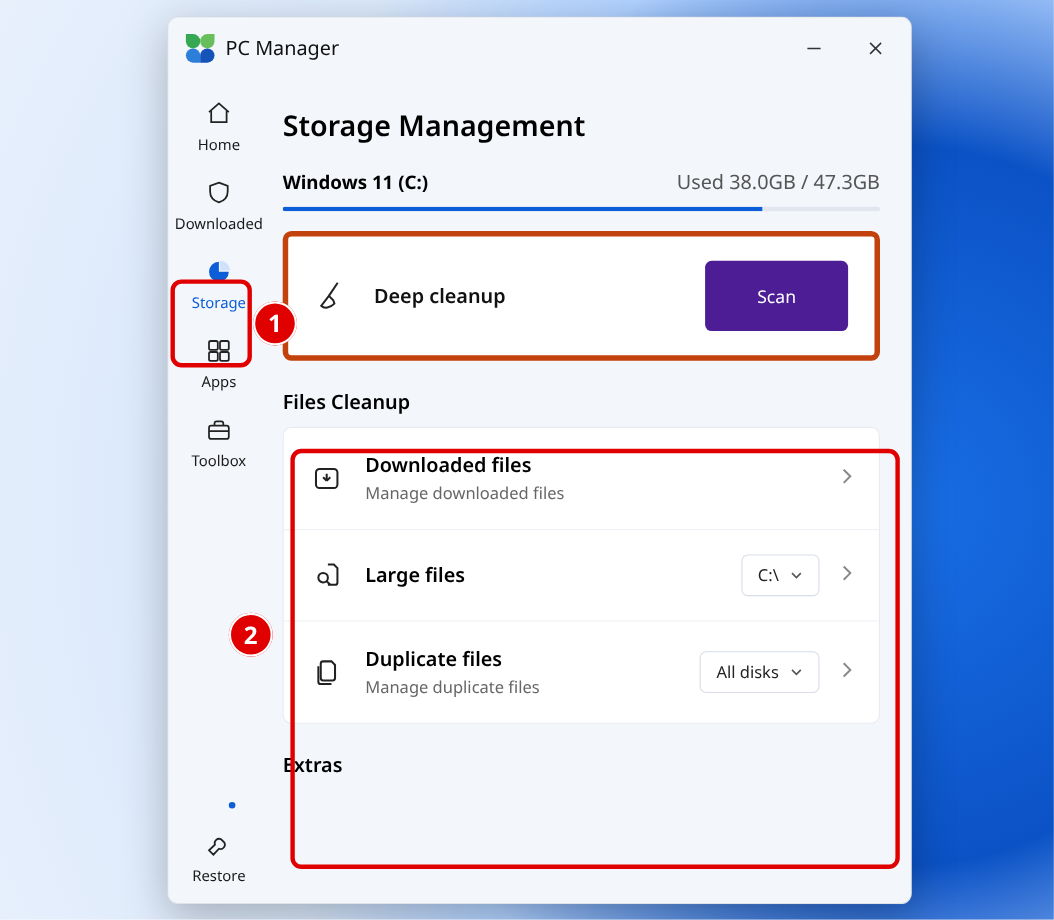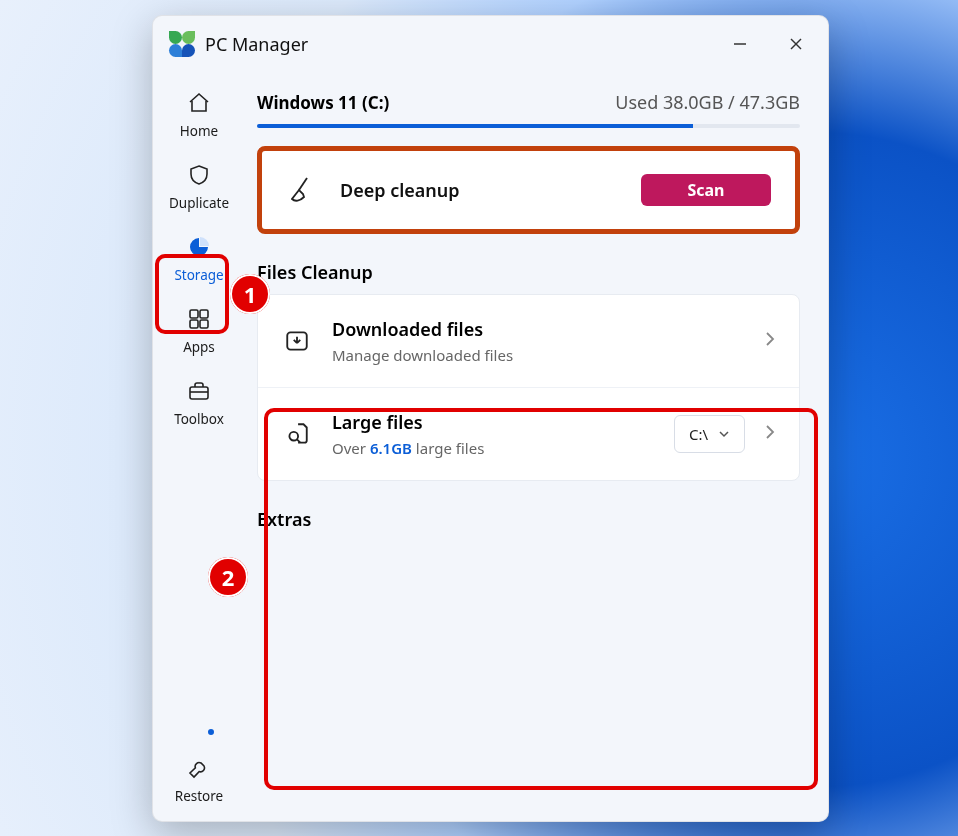--- a/index.html
+++ b/index.html
@@ -80,22 +80,22 @@
   .card {
     background:#fff; border:5px solid #c2410c; border-radius:8px;
     margin: 18px 6px 0 6px; padding: 22px 24px;
     display:flex; align-items:center; gap: 20px;
   }
   .card .cico { width:34px; height:34px; display:flex; align-items:center; justify-content:center; }
   .card .ctext { flex:1; }
   .card .ctext .ct { font-size:18px; font-weight:600; color:#111;}
   .card .ctext .cs { font-size:15px; color:#666; margin-top:4px;}
   .scan-btn {
-    width: 130px; height: 32px; border:none; border-radius:6px;
-    background:#be185d; color:#fff; font-size:16px; font-weight:700; cursor:pointer;
+    width: 130px; height: 64px; border:none; border-radius:6px;
+    background:#4c1d95; color:#fff; font-size:16px; font-weight:400; cursor:pointer;
   }
 
   .section-h { font-size:18px; font-weight:650; margin: 26px 6px 10px 6px; }
 
   .list { background:#fff; border:1px solid #e7ebf1; border-radius:8px; margin: 4px 6px 0 6px; }
   .row {
     display:flex; align-items:center; gap:20px;
     padding: 22px 24px; border-bottom:1px solid #eef1f6; cursor:pointer;
   }
   .row:last-child { border-bottom:none; }
@@ -166,21 +166,21 @@
         </span>
         <span class="lbl">Home</span>
       </div>
 
       <div class="nav-item">
         <span class="ico">
           <svg viewBox="0 0 24 24">
               <path d="M12 3l8 3v5c0 5-3.5 8.5-8 10-4.5-1.5-8-5-8-10V6l8-3z"></path>
             </svg>
         </span>
-        <span class="lbl">Duplicate</span>
+        <span class="lbl">Downloaded</span>
       </div>
 
       <div class="nav-item active">
         <span class="ico">
           <svg viewBox="0 0 24 24">
               <path d="M12 3a9 9 0 1 0 9 9h-9z" fill="#0b5ed7" stroke="none"></path>
               <path d="M13 2v9h9a9 9 0 0 0-9-9z" fill="#cfe1fb" stroke="none"></path>
             </svg>
         </span>
         <span class="lbl">Storage</span>
@@ -216,20 +216,21 @@
             </svg>
         </span>
         <span class="badge-blue"></span>
         <span class="lbl">Restore</span>
       </div>
 
     </div>
 
     <div class="content">
 
+      <h1>Storage Management</h1>
 
       <div class="drive">
         <div class="drive-head">
           <span class="dn">Windows 11 (C:)</span>
           <span class="du">Used 38.0GB / 47.3GB</span>
         </div>
         <div class="bar">
           <div class="fill" style="width:80.3%"></div>
         </div>
       </div>
@@ -272,37 +273,57 @@
         <div class="row">
           <span class="rico">
             <svg viewBox="0 0 24 24" width="26" height="26" fill="none" stroke="#222" stroke-width="1.7">
                 <path d="M13 3h5l3 3v12a2 2 0 0 1-2 2h-6"></path>
                 <circle cx="9" cy="14" r="4"></circle>
                 <line x1="12" y1="17" x2="15" y2="20"></line>
               </svg>
           </span>
           <div class="rtxt">
             <div class="rt">Large files</div>
-            <div class="rs">
-              <span>Over </span><span class="hl">6.1GB</span><span> large files</span>
-            </div>
           </div>
           <div class="dropdown">
             <span>C:\</span>
             <svg viewBox="0 0 12 12">
                 <path d="M2 4l4 4 4-4" fill="none" stroke="#555" stroke-width="1.5"></path>
               </svg>
           </div>
           <span class="chev">
             <svg width="10" height="16" viewBox="0 0 10 16">
                 <path d="M2 2l6 6-6 6" fill="none" stroke="#888" stroke-width="1.8"></path>
               </svg>
           </span>
         </div>
 
+        <div class="row">
+          <span class="rico">
+            <svg viewBox="0 0 24 24" width="26" height="26" fill="none" stroke="#222" stroke-width="1.7">
+                <path d="M9 3h7l3 3v11a2 2 0 0 1-2 2H9a2 2 0 0 1-2-2V5a2 2 0 0 1 2-2z"></path>
+                <path d="M5 7v13a2 2 0 0 0 2 2h9"></path>
+              </svg>
+          </span>
+          <div class="rtxt">
+            <div class="rt">Duplicate files</div>
+            <div class="rs">Manage duplicate files</div>
+          </div>
+          <div class="dropdown">
+            <span>All disks</span>
+            <svg viewBox="0 0 12 12">
+                <path d="M2 4l4 4 4-4" fill="none" stroke="#555" stroke-width="1.5"></path>
+              </svg>
+          </div>
+          <span class="chev">
+            <svg width="10" height="16" viewBox="0 0 10 16">
+                <path d="M2 2l6 6-6 6" fill="none" stroke="#888" stroke-width="1.8"></path>
+              </svg>
+          </span>
+        </div>
 
       </div>
 
       <div class="section-h">Extras</div>
 
     </div>
 
   </div>
 </div>
 

